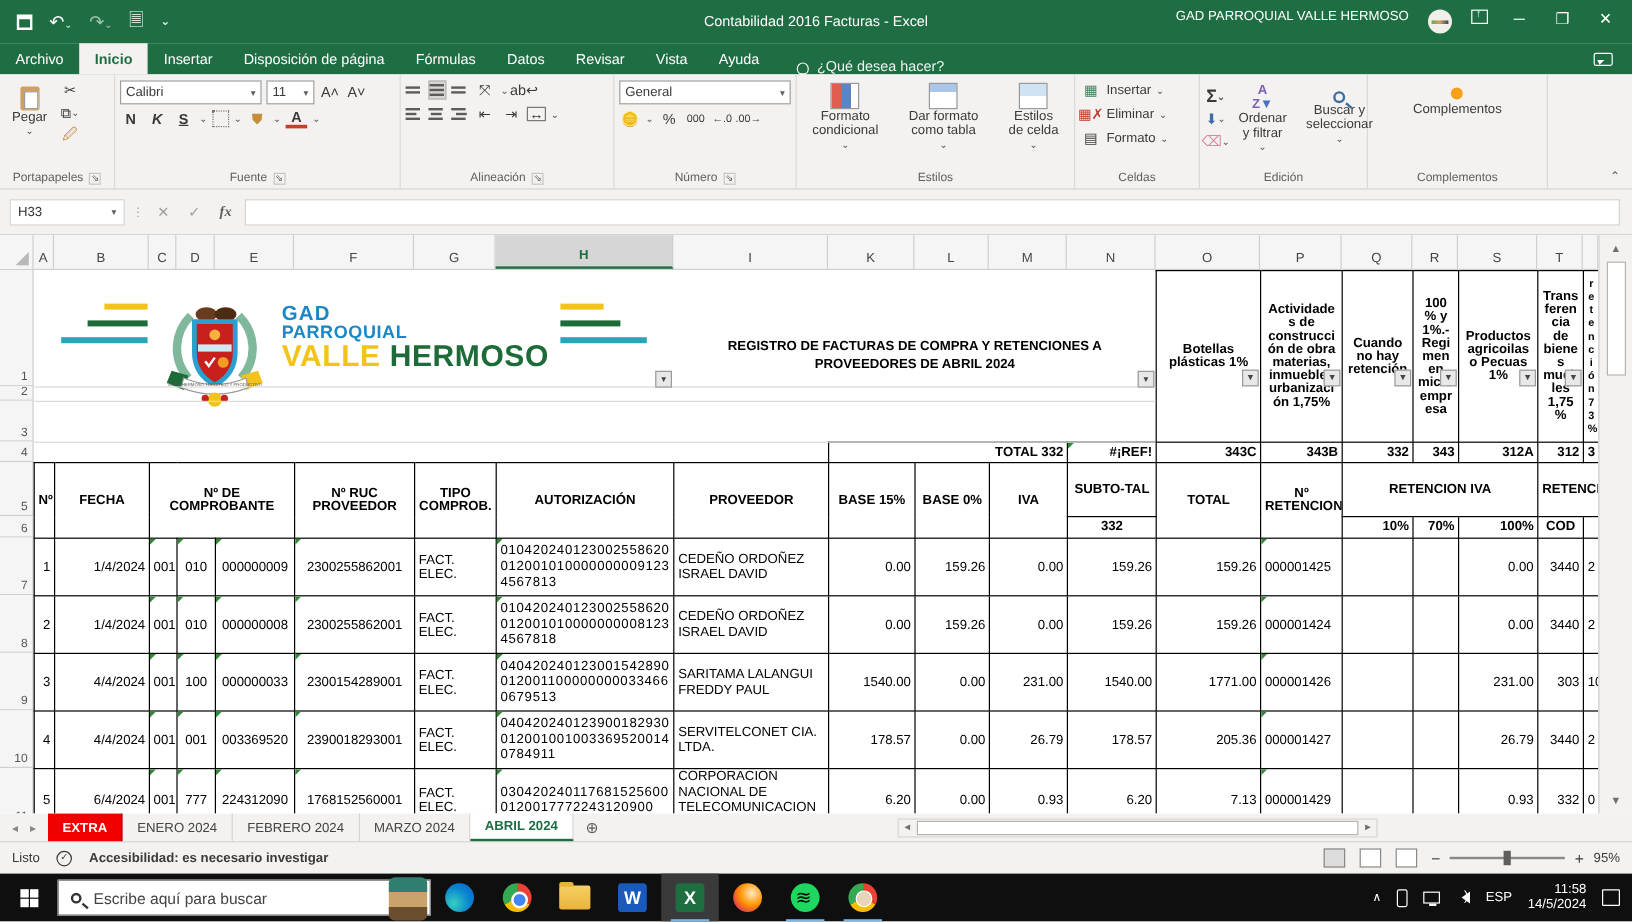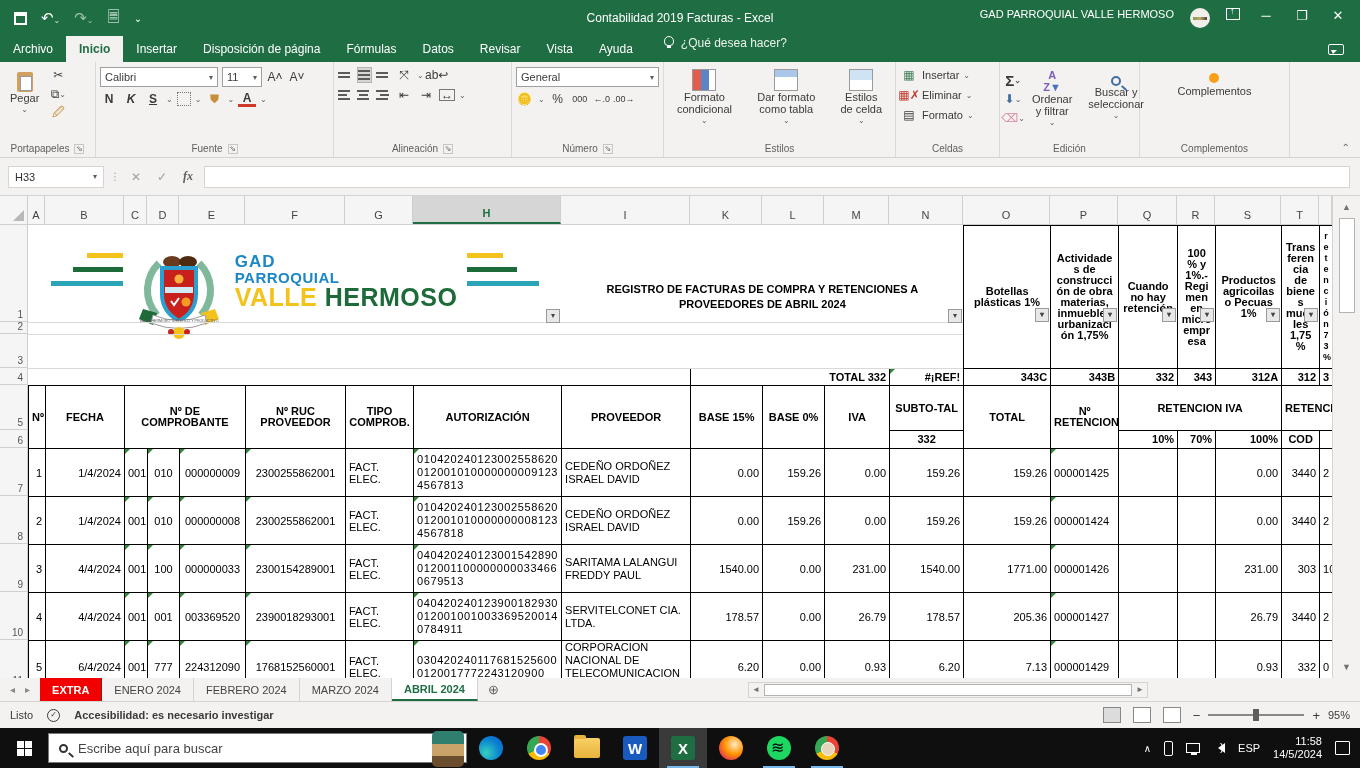--- a/index.html
+++ b/index.html
@@ -19,21 +19,21 @@
   .avatar { width:20px; height:20px; border-radius:50%; background:#f1efe9; position:relative; overflow:hidden; }
   .avatar:after { content:""; position:absolute; left:3px; top:9px; width:14px; height:3px; background:linear-gradient(90deg,#7aa35a,#caa36b,#444); }
   .winbtn { font-size:13px; width:20px; text-align:center; }
   .ribopts { width:14px; height:12px; border:1px solid #fff; position:relative; }
   .ribopts:after { content:"↑"; position:absolute; top:-3px; left:3px; font-size:9px; }
 
   
   .menubar { height:26px; background:#1f6e43; display:flex; align-items:stretch; color:#fff; font-size:12px; position:relative; }
   .mtab { padding:0 13px; display:flex; align-items:center; cursor:default; }
   .mtab.active { background:#f3f2f1; color:#1f6e43; font-weight:bold; }
-  .msearch { display:flex; align-items:flex-start; gap:7px; margin-left:18px; font-size:12px; color:#eaf3ee; }
+  .msearch { display:flex; align-items:flex-end; gap:7px; margin-left:18px; font-size:12px; color:#eaf3ee; }
   .bulb { width:10px; height:10px; border:1px solid #fff; border-radius:50% 50% 40% 40%; position:relative; }
   .bulb:after { content:""; position:absolute; left:2px; bottom:-3px; width:4px; height:2px; background:#fff; }
   .comment-ic { margin-left:auto; margin-right:16px; align-self:center; width:16px; height:11px; border:1px solid #fff; border-radius:2px; position:relative; }
   .comment-ic:after { content:""; position:absolute; left:2px; bottom:-4px; border:4px solid transparent; border-top-color:#fff; border-left-width:2px; }
 
   
   .ribbon { height:96px; background:#f3f2f1; border-bottom:1px solid #d6d4d2; display:flex; font-size:11px; color:#3b3a39; position:relative; }
   .rgroup { position:relative; display:flex; flex-direction:column; border-right:1px solid #dcdad8; padding:3px 4px 0 4px; }
   .rgroup .glabel { margin-top:auto; text-align:center; color:#605e5c; font-size:10px; padding:2px 0 3px; display:flex; align-items:center; justify-content:center; gap:5px; }
   .launcher { font-size:8px; color:#605e5c; border:1px solid #c8c6c4; width:10px; height:10px; line-height:8px; }
@@ -140,21 +140,21 @@
   .zoomline { display:flex; align-items:center; gap:8px; }
   .ztrack { width:96px; height:2px; background:#8a8886; position:relative; }
   .zthumb { position:absolute; left:45px; top:-5px; width:6px; height:12px; background:#605e5c; }
   .zpm { font-size:13px; color:#3b3a39; }
 
   
   .taskbar { height:40px; background:#0f0f0f; display:flex; align-items:center; color:#fff; }
   .startbtn { width:48px; height:40px; display:flex; align-items:center; justify-content:center; }
   .winlogo { display:grid; grid-template-columns:7px 7px; grid-template-rows:7px 7px; gap:1px; }
   .winlogo i { background:#fff; }
-  .tsearch { width:419px; height:30px; background:#fff; border:1px solid #7a7a7a; display:flex; align-items:center; gap:10px; padding:0 10px; color:#444; font-size:13px; position:relative; }
+  .tsearch { width:311px; height:30px; background:#fff; border:1px solid #7a7a7a; display:flex; align-items:center; gap:10px; padding:0 10px; color:#444; font-size:13px; position:relative; }
   .smag { width:9px; height:9px; border:2px solid #333; border-radius:50%; position:relative; flex:none; }
   .smag:after { content:""; position:absolute; width:6px; height:2px; background:#333; transform:rotate(40deg); left:7px; top:8px; }
   .simg { position:absolute; right:2px; top:-3px; width:32px; height:36px; border-radius:5px;
      background:linear-gradient(180deg,#2f7e6e 0 35%, #caa36b 35% 70%, #6b4e2e 70%); }
   .ticons { display:flex; }
   .tslot { width:48px; height:40px; display:flex; align-items:center; justify-content:center; position:relative; }
   .tslot.open:after { content:""; position:absolute; bottom:0; left:8px; right:8px; height:2px; background:#76b9ed; }
   .tslot.activeapp { background:#3a3a3a; }
   .ic24 { width:24px; height:24px; border-radius:50%; }
   .edge-ic { background:radial-gradient(circle at 30% 70%, #35d0c0, #0a84d0 55%, #0b5cd5); }
@@ -186,21 +186,21 @@
 <div class="screen">
 
   <div class="titlebar">
     <div class="qat">
       <span class="savebox"></span>
       <span class="ic">↶<span class="caret" style="color:#cfe4d8">⌄</span></span>
       <span class="ic dim">↷<span class="caret" style="color:#9fc4ae">⌄</span></span>
       <span class="ic">🗏</span>
       <span class="ic" style="font-size:10px">⌄</span>
     </div>
-    <div class="tb-title">Contabilidad 2019 Facturas  -  Excel</div>
+    <div class="tb-title">Contabilidad 2016 Facturas  -  Excel</div>
     <div class="tb-right">
       <span class="account">GAD PARROQUIAL VALLE HERMOSO</span>
       <span class="avatar"></span>
       <span class="ribopts"></span>
       <span class="winbtn">─</span>
       <span class="winbtn">❐</span>
       <span class="winbtn">✕</span>
     </div>
   </div>
 

